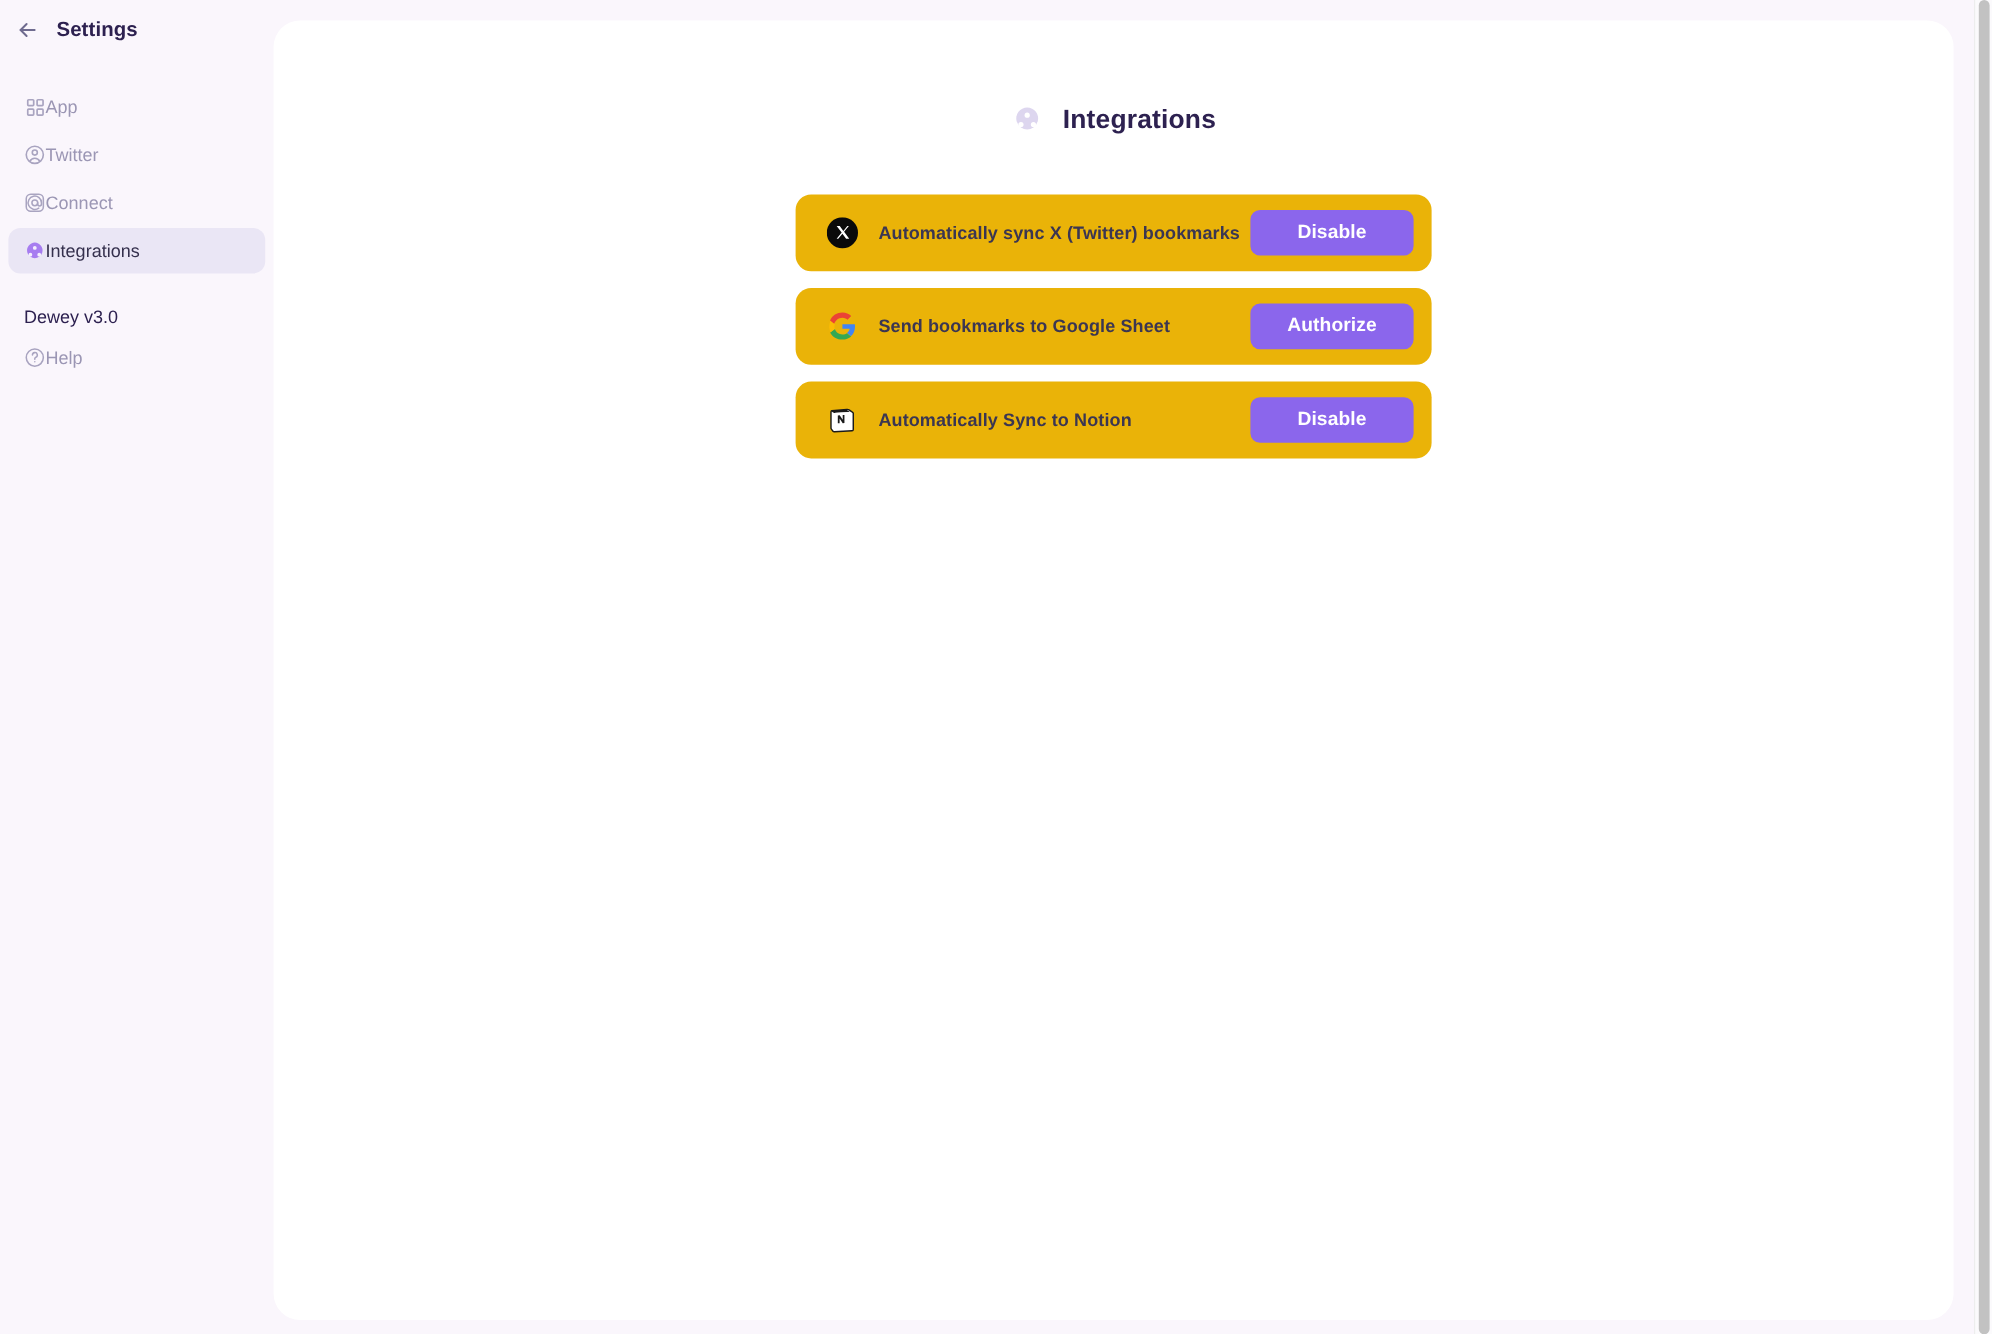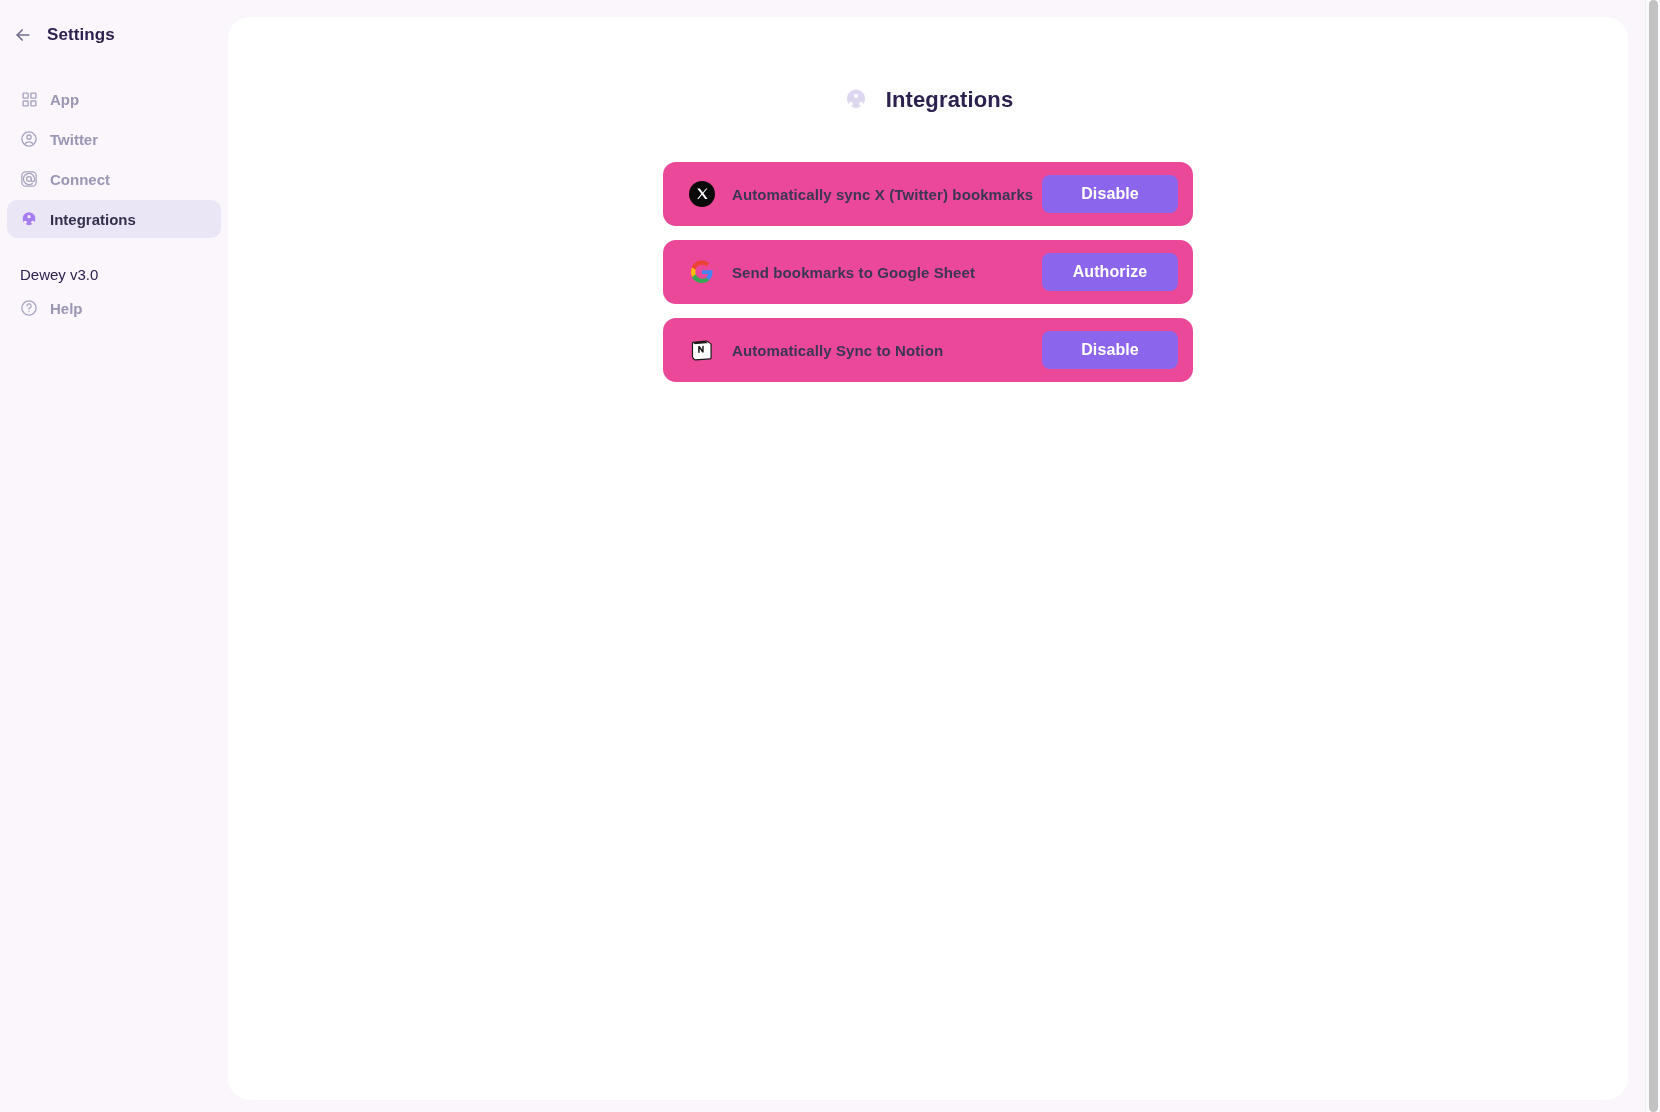--- a/index.html
+++ b/index.html
@@ -17,21 +17,21 @@
     width: 1660px;
     height: 1112px;
     background: #faf6fc;
     display: flex;
   }
 
   
   .sidebar {
     width: 228px;
     flex: 0 0 228px;
-    padding-top: 20px;
+    padding-top: 10px;
     background: transparent;
   }
 
   .sidebar-header {
     display: flex;
     align-items: center;
     gap: 13px;
     padding: 0 0 0 12px;
     margin-bottom: 30px;
     height: 30px;
@@ -51,28 +51,26 @@
 
   .nav {
     display: flex;
     flex-direction: column;
     gap: 2px;
     padding: 0 7px;
   }
   .nav-item {
     display: flex;
     align-items: center;
-    gap: 12px;
     height: 38px;
     padding: 0 13px;
     border-radius: 10px;
     cursor: pointer;
     color: #9b96b4;
     font-size: 15px;
-    font-weight: bold;
   }
   .nav-item .nav-icon {
     width: 18px; height: 18px;
     display: flex; align-items: center; justify-content: center;
     flex: 0 0 18px;
   }
   .nav-item.active {
     background: #eae6f5;
     color: #35304d;
   }
@@ -122,21 +120,21 @@
     margin: 49px auto 0 auto;
     width: 530px;
     display: flex;
     flex-direction: column;
     gap: 14px;
   }
 
   .integration-row {
     display: flex;
     align-items: center;
-    background: #ec4899;
+    background: #eab308;
     border-radius: 13px;
     height: 64px;
     padding: 0 15px 0 26px;
   }
   .row-icon {
     width: 26px; height: 26px;
     flex: 0 0 26px;
     display: flex; align-items: center; justify-content: center;
     margin-right: 17px;
   }

